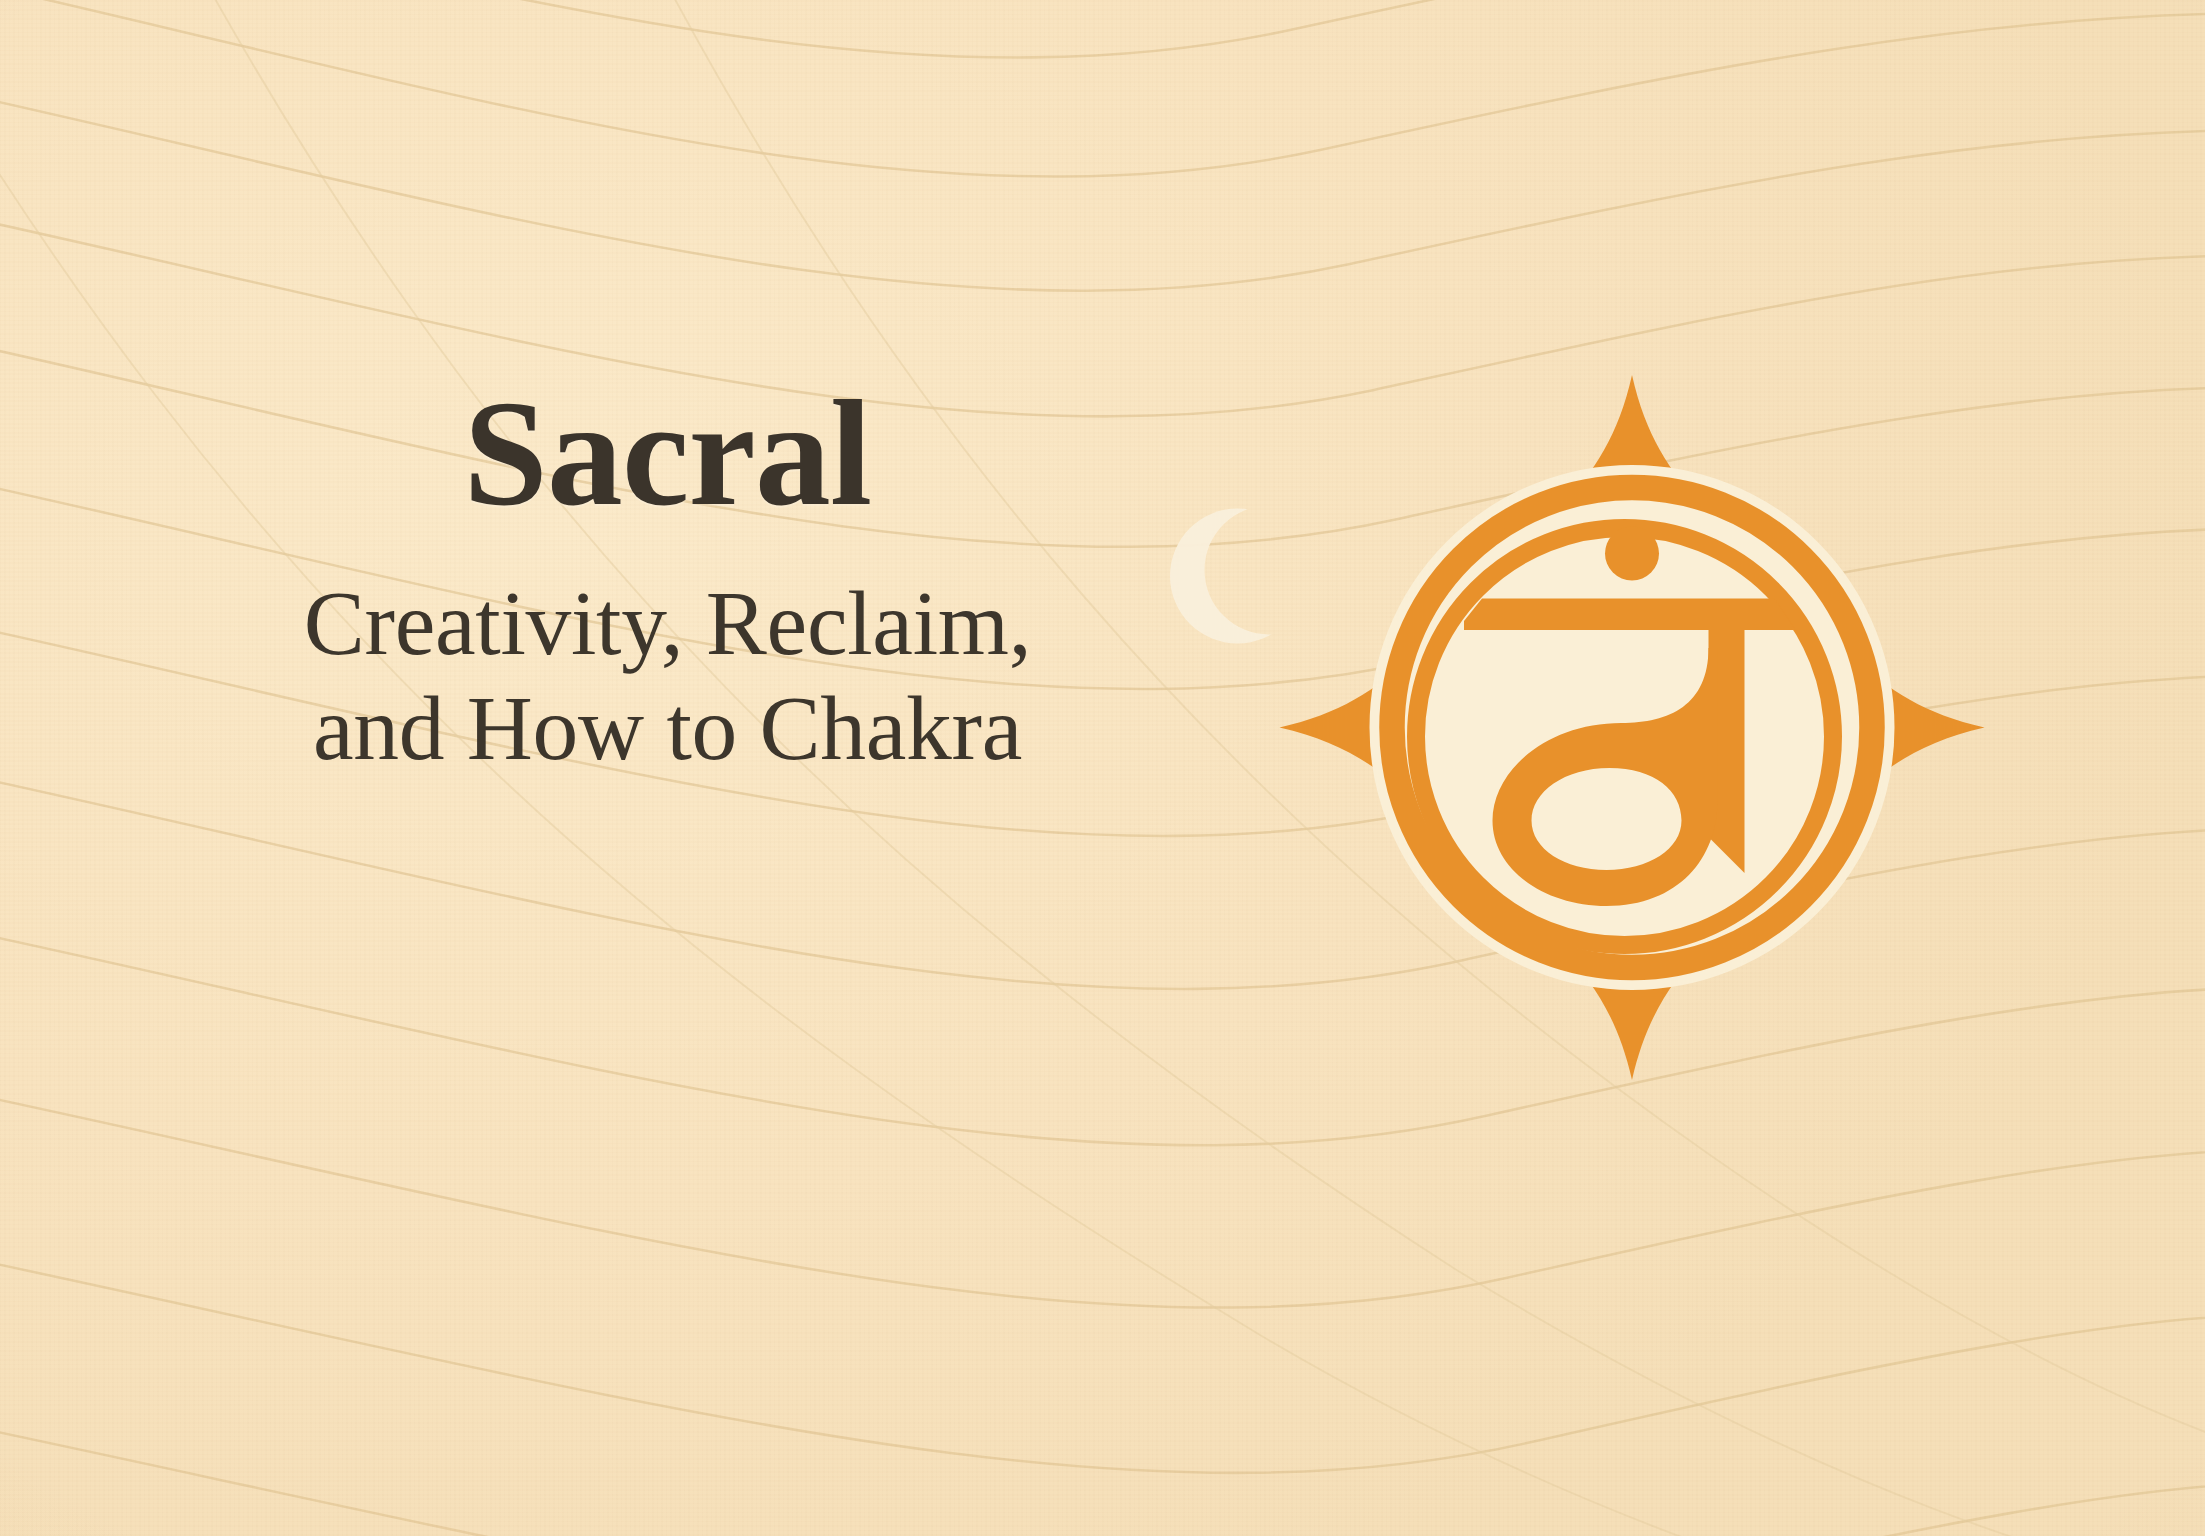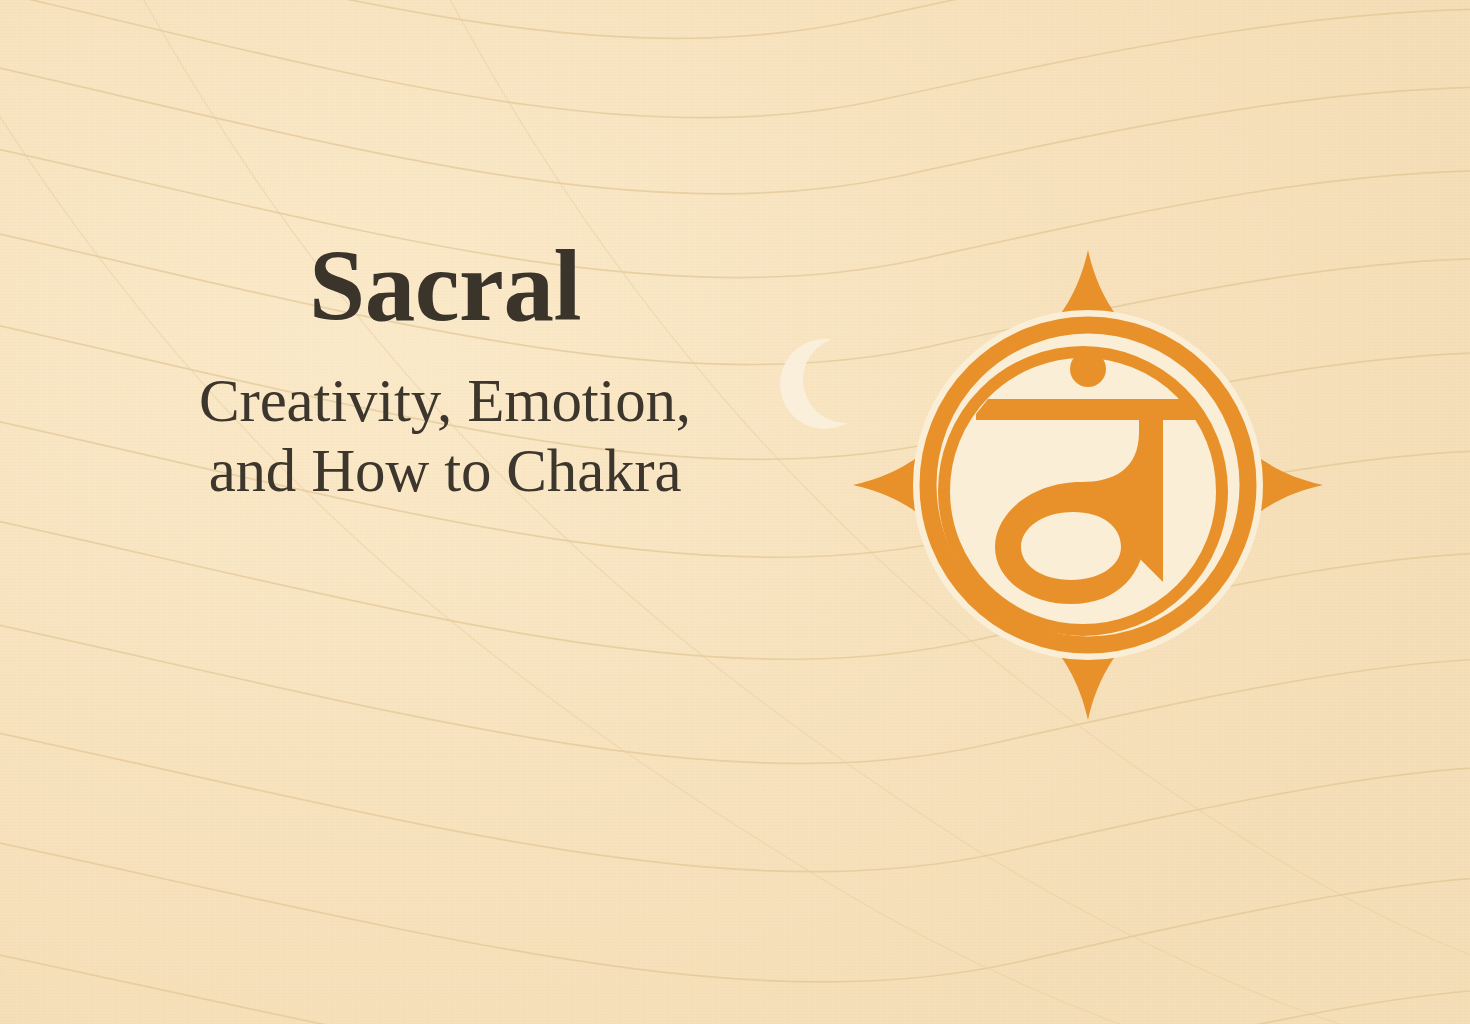--- a/index.html
+++ b/index.html
@@ -54,21 +54,21 @@
     top: 236px;
     width: 770px;
     text-align: center;
     color: #3b342b;
   }
   .title {
     font-size: 101px;
     line-height: 0.99;
     font-weight: 700;
     letter-spacing: -0.5px;
-    margin: 0;
+    margin: 16px;
     text-shadow: 0 1px 0 rgba(255,255,255,.18);
     font-family: Liberation Serif, serif;
   }
   .subtitle {
     margin: 30px 0 0 0;
     font-size: 61px;
     line-height: 1.14;
     font-weight: 400;
     letter-spacing: -0.2px;
     color: #3d362c;
@@ -192,18 +192,18 @@
                C 258,270 276,285 276,305
                C 276,324 254,338 226,338 Z" fill-rule="evenodd"></path>
     </g>
   </svg>
 
   <div class="text-block">
     <h1 class="title">
       <span>Sacral</span><br>
     </h1>
     <p class="subtitle">
-      <span>Creativity, Emotion,</span><br>
+      <span>Creativity, Reclaim,</span><br>
       <span>and How to Chakra</span><br>
     </p>
   </div>
 
 </div>
 
 </body></html>

